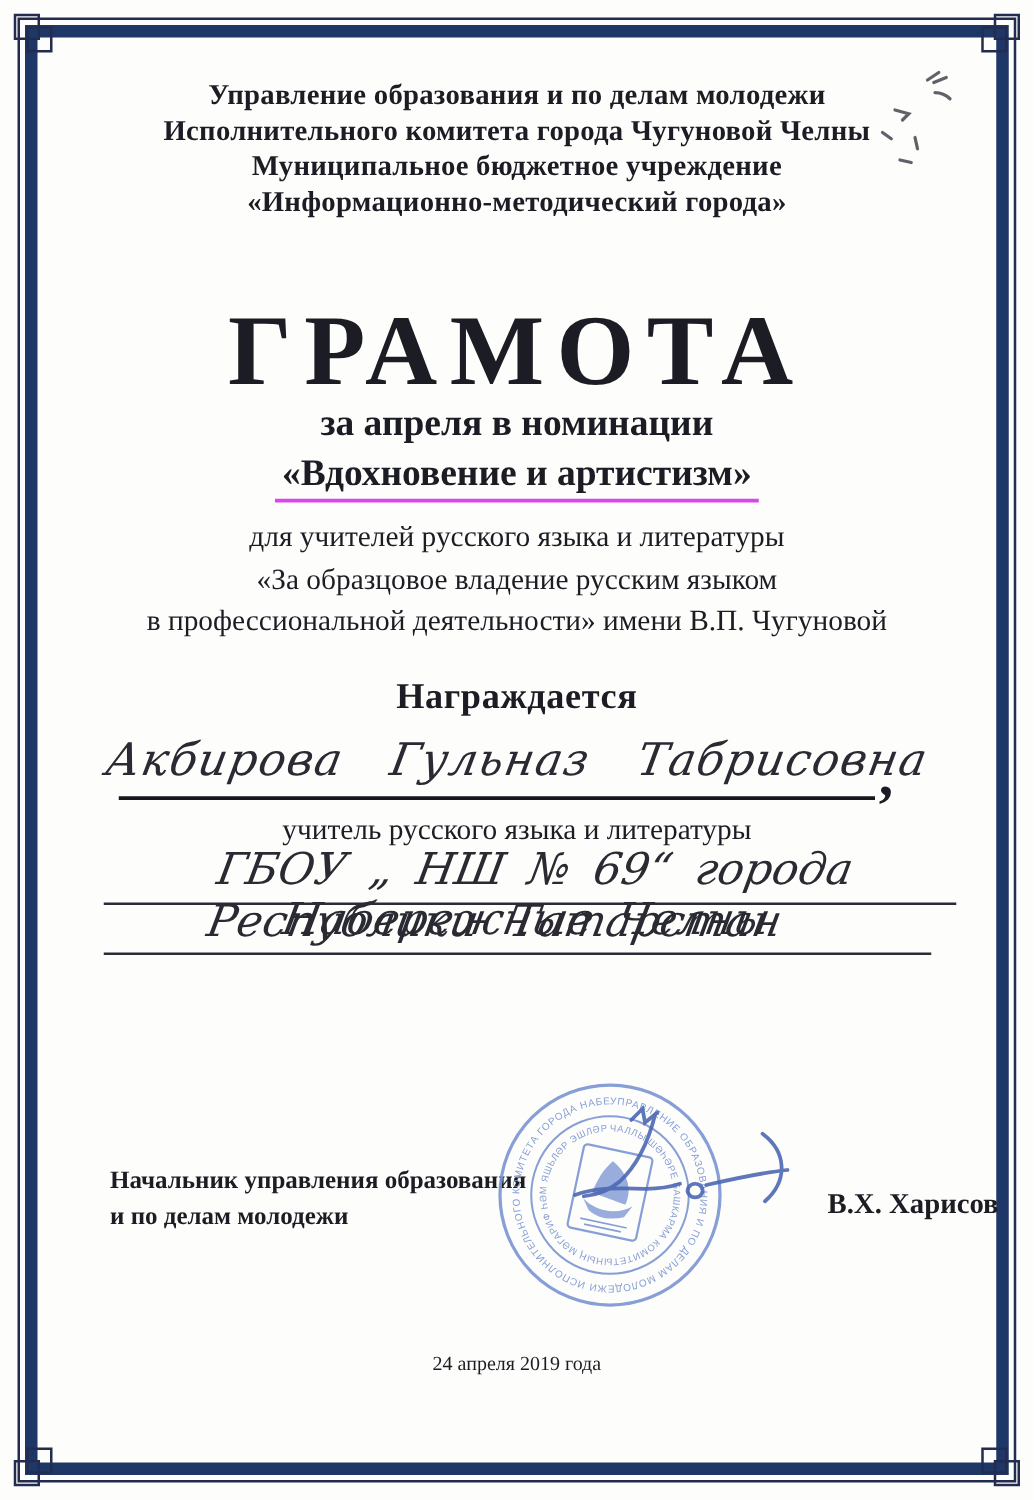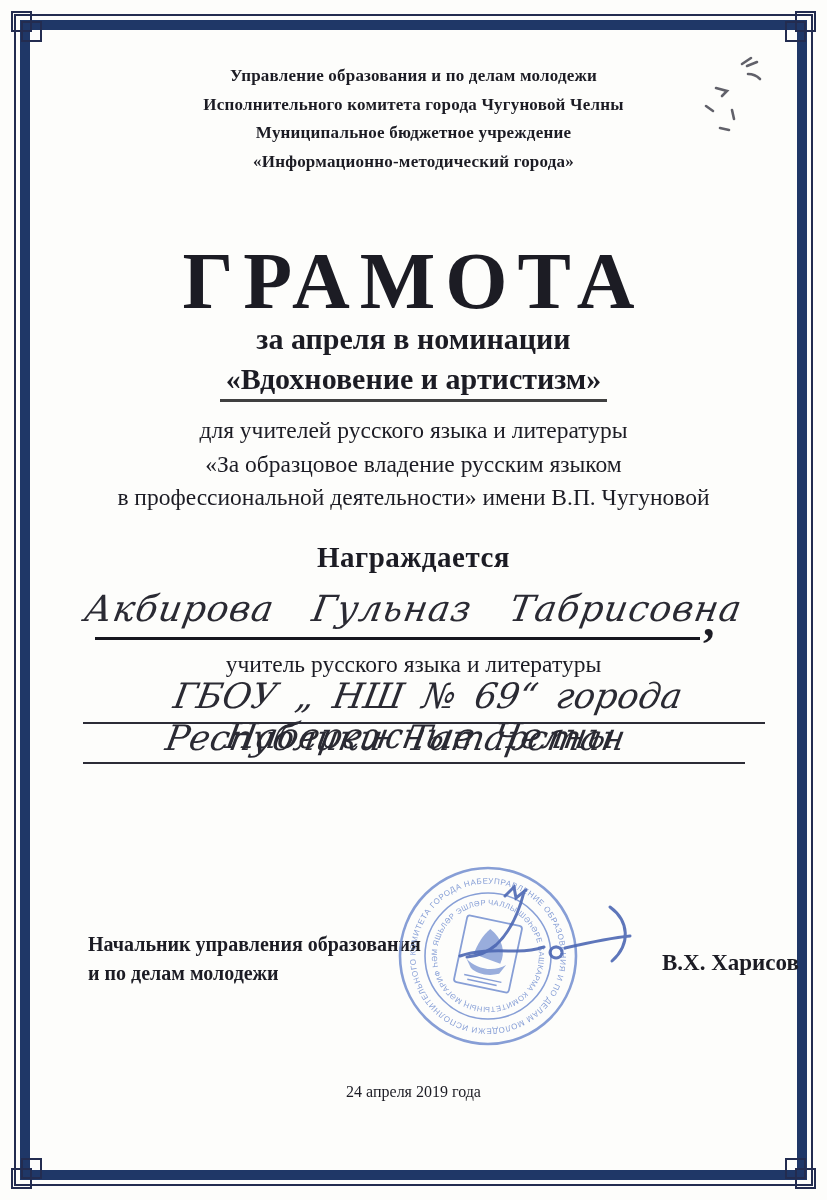--- a/index.html
+++ b/index.html
@@ -20,25 +20,25 @@
   .knot{position:absolute; width:46px; height:46px;}
   .knot .sq{position:absolute; width:17px; height:17px; border:2.5px solid var(--frame_dark,#1a2142); background:transparent;}
   .knot .sq.a{left:0; top:0;}
   .knot .sq.b{left:10px; top:10px;}
   .knot.tl{left:11px; top:11px;}
   .knot.tr{right:11px; top:11px; transform:scaleX(-1);}
   .knot.bl{left:11px; bottom:11px; transform:scaleY(-1);}
   .knot.br{right:11px; bottom:11px; transform:scale(-1,-1);}
   
   .centered{position:absolute; left:80px; right:80px; text-align:center;}
-  .header{top:62px; font-weight:bold; font-size:17px; line-height:28.5px; letter-spacing:.2px;}
+  .header{top:62px; font-weight:bold; font-size:23px; line-height:28.5px; letter-spacing:.2px;}
   .title{top:196px; font-weight:bold; font-size:80px; letter-spacing:10px;margin-top:40px;}
   .nom1{top:322px; font-weight:bold; font-size:30px;}
   .nom2{top:362px; font-weight:bold; font-size:30px;}
-  .nom2 .u{display:inline-block; border-bottom:3px solid #404040; padding:0 6px 3px 6px;}
+  .nom2 .u{display:inline-block; border-bottom:3px solid #d946ef; padding:0 6px 3px 6px;}
   .contest{top:414px; font-size:23.5px; line-height:33.5px;}
   .awarded{top:541px; font-weight:bold; font-size:29px; letter-spacing:.5px;}
   .position-line{top:651px; font-size:23.5px;}
   .date-line{top:1083px; font-size:16px;}
   
   .hand{
     font-family:"DejaVu Serif", serif; font-style:italic;
     color:var(--hand_ink,#2a2a33);
     transform:skewX(-10deg);
   }

